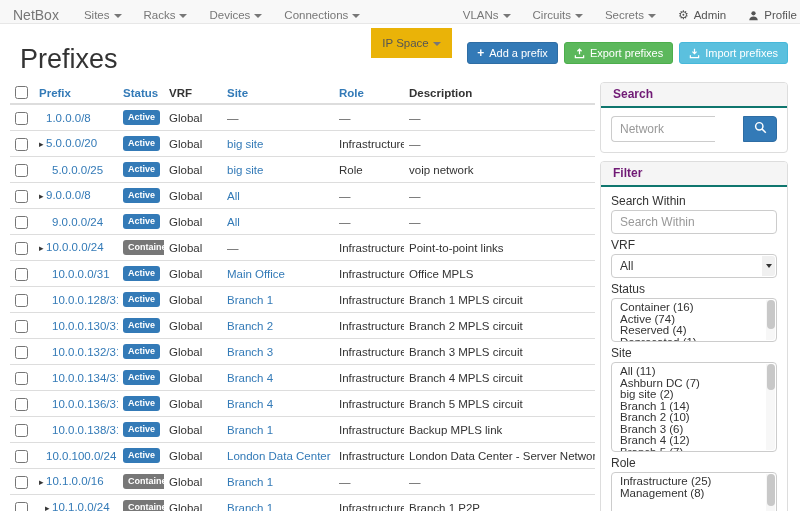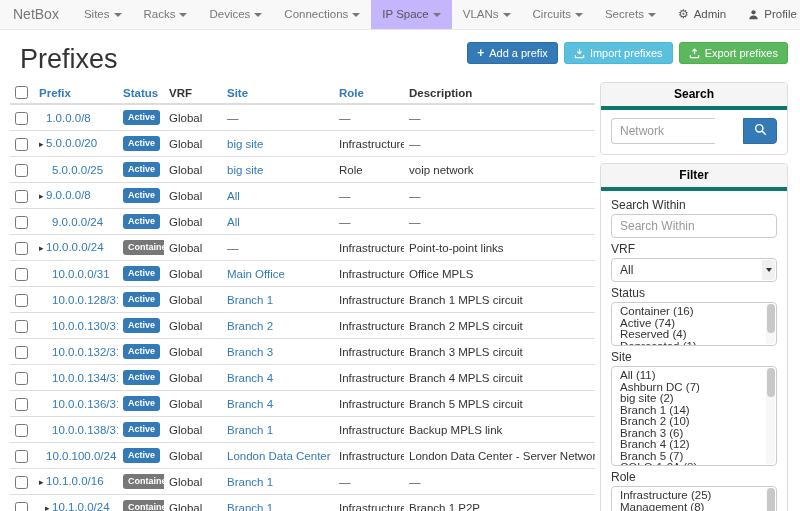--- a/index.html
+++ b/index.html
@@ -6,29 +6,29 @@
   html,body { margin:0; padding:0; }
   body {
     width:800px; height:511px; overflow:hidden; position:relative;
     background:#fff; color:#333;
     font-family:"Liberation Sans", sans-serif; font-size:12px;
   }
   a { text-decoration:none; }
 
   
   .navbar {
-    height:30px; background:#f8f8f8; border-bottom:1px solid #e7e7e7;
-    display:flex; align-items:flex-end; padding-left:13px;
+    height:24px; background:#f8f8f8; border-bottom:1px solid #e7e7e7;
+    display:flex; align-items:flex-start; padding-left:13px;
   }
   .brand { color:#777; font-size:14px; line-height:30px; margin-right:14px; cursor:pointer; }
   .nav-item {
     color:#777; font-size:11.5px; line-height:30px; padding:0 11px; cursor:pointer;
     white-space:nowrap;
   }
-  .nav-item.active { background:#c4b5fd; color:#555; }
+  .nav-item.active { background:#eab308; color:#555;margin-top:28px; }
   .caret {
     display:inline-block; margin-left:4px; vertical-align:middle;
     border-top:4px solid #777; border-left:4px solid transparent; border-right:4px solid transparent;
   }
   .nav-right { margin-left:auto; display:flex; padding-right:14px; }
   .nav-right .nav-item { color:#555; display:flex; align-items:center; gap:5px; }
   .uicon { font-size:12px; line-height:1; }
   .nav-right svg { display:block; }
 
   
@@ -67,22 +67,22 @@
     font-size:9px; font-weight:bold; padding:3px 5px; border-radius:3px; line-height:1; cursor:default;
   }
   .badge-primary { background:#337ab7; }
   .badge-default { background:#777; }
   .dash { color:#555; }
 
   
   .sidebar { position:absolute; left:600px; top:82px; width:188px; }
   .panel { border:1px solid #ddd; border-radius:4px; background:#fff; margin-bottom:8px; }
   .panel-heading {
-    background:#f5f5f5; border-bottom:4px solid #0f766e; border-radius:3px 3px 0 0;
-    padding:5px 12px; font-weight:bold; font-size:12px; color:#000000; line-height:13px;text-align:center;
+    background:#f5f5f5; border-bottom:2px solid #0f766e; border-radius:3px 3px 0 0;
+    padding:5px 12px; font-weight:bold; font-size:12px; color:#701a75; line-height:13px;
   }
   .panel-body { padding:8px 10px 10px 10px; }
   .input-group { display:flex; height:26px;gap:28px; }
   .input-group input {
     flex:1; min-width:0; height:26px; border:1px solid #ccc; border-right:none;
     border-radius:4px 0 0 4px; padding:0 8px; font-size:12px; color:#333; outline:none;
     font-family:"Liberation Sans", sans-serif;
   }
   .input-group button {
     width:34px; background:#337ab7; border:1px solid #2e6da4; border-radius:0 4px 4px 0;
@@ -105,21 +105,21 @@
   }
   .select-scroll .sarrow {
     border-top:4px solid #333; border-left:3.5px solid transparent; border-right:3.5px solid transparent;
   }
   .listbox {
     position:relative; border:1px solid #ccc; border-radius:4px; background:#fff;
     overflow:hidden; padding:3px 0 0 0;
   }
   .listbox .opt { padding-left:8px; font-size:11.5px; line-height:11.5px; color:#333; cursor:pointer; white-space:nowrap; }
   .lb-status { height:44px; }
-  .lb-site   { height:100px; }
+  .lb-site   { height:90px; }
   .lb-role   { height:60px; }
   .scrolltrack { position:absolute; top:1px; bottom:1px; right:1px; width:9px; background:#f7f7f7; border-radius:0 3px 3px 0; }
   .scrollthumb { position:absolute; top:1px; right:1px; width:8px; background:#c8c8c8; border-radius:4px; }
   .lb-status .scrollthumb { height:68%; }
   .lb-site   .scrollthumb { height:30%; }
   .lb-role   .scrollthumb { height:55%; }
 </style>
 </head>
 <body>
 
@@ -153,37 +153,37 @@
 </div>
 
 <div class="page-title">Prefixes</div>
 <div id="actions" class="actions">
     <button class="btn btn-primary">
       <span class="bicon">
         <span style="font-weight:bold;font-size:12px;line-height:1">+</span>
       </span>
       <span>Add a prefix</span>
     </button>
+    <button class="btn btn-success">
+      <span class="bicon">
+        <svg width="11" height="11" viewBox="0 0 16 16">
+          <path d="M8 9V2M5 4.8L8 1.8l3 3" fill="none" stroke="#fff" stroke-width="1.8"></path>
+          <path d="M2 10.5V14h12v-3.5" fill="none" stroke="#fff" stroke-width="1.8"></path>
+        </svg>
+      </span>
+      <span>Export prefixes</span>
+    </button>
     <button class="btn btn-info">
       <span class="bicon">
         <svg width="11" height="11" viewBox="0 0 16 16">
           <path d="M8 1v7M5 5.2L8 8.2l3-3" fill="none" stroke="#fff" stroke-width="1.8"></path>
           <path d="M2 10.5V14h12v-3.5" fill="none" stroke="#fff" stroke-width="1.8"></path>
         </svg>
       </span>
       <span>Import prefixes</span>
-    </button>
-    <button class="btn btn-success">
-      <span class="bicon">
-        <svg width="11" height="11" viewBox="0 0 16 16">
-          <path d="M8 9V2M5 4.8L8 1.8l3 3" fill="none" stroke="#fff" stroke-width="1.8"></path>
-          <path d="M2 10.5V14h12v-3.5" fill="none" stroke="#fff" stroke-width="1.8"></path>
-        </svg>
-      </span>
-      <span>Export prefixes</span>
     </button>
   </div>
 
 <div class="main">
   <table>
     <colgroup>
       <col class="c-check">
         <col class="c-prefix">
         <col class="c-status">
       <col class="c-vrf">

